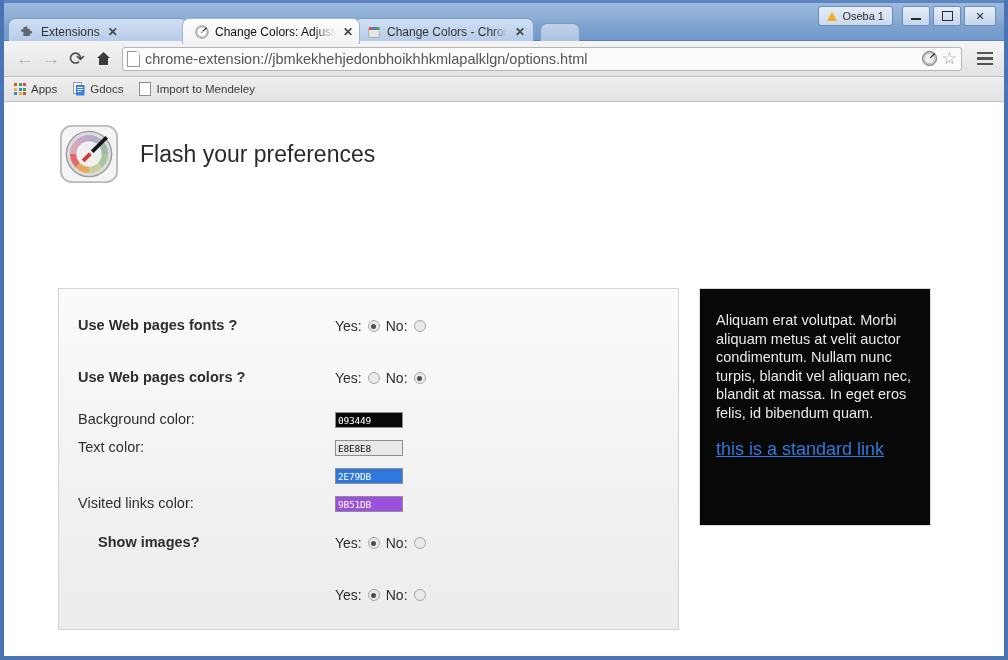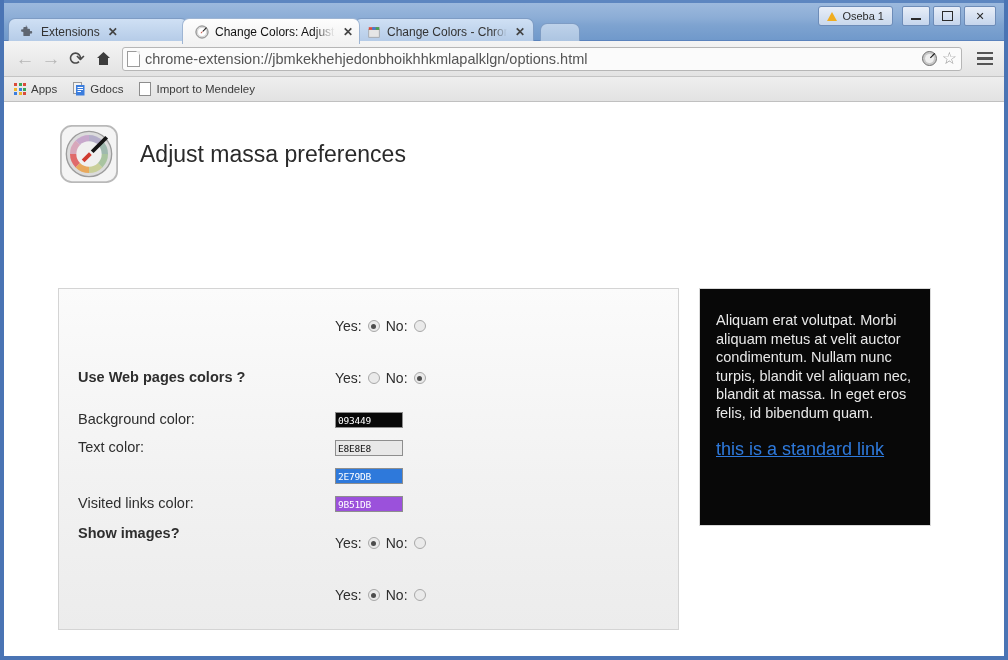--- a/index.html
+++ b/index.html
@@ -290,25 +290,28 @@
           <path d="M32 32 L17.2 46.8 A21 21 0 0 0 32 53 Z" fill="#e8a85c"></path>
           <path d="M32 32 L32 53 A21 21 0 0 0 46.8 46.8 Z" fill="#c9cf9a"></path>
           <path d="M32 32 L46.8 46.8 A21 21 0 0 0 53 32 Z" fill="#a9c4a0"></path>
           <path d="M32 32 L53 32 A21 21 0 0 0 46.8 17.2 Z" fill="#9fb9ae"></path>
           <path d="M32 32 L46.8 17.2 A21 21 0 0 0 32 11 Z" fill="#b4aec9"></path>
         </g>
         <circle cx="32" cy="32" r="14" fill="#f0f0f0"></circle>
         <path d="M50 12 L34 28 L37 31 L53 15 Z" fill="#151515"></path>
         <path d="M27 41 L35 33 L32 30 L24 38 Z" fill="#cf3b30"></path>
       </svg>
-      <div class="title">Adjust massa preferences</div>
+      <div class="title">Flash your preferences</div>
     </div>
 
     <div class="panel">
 
+      <div class="row" style="top:28px;">
+        <span class="rlabel b">Use Web pages fonts ?</span>
+      </div>
       <div class="ctrls" style="top:29px;">
         <span>Yes:</span>
         <span class="radio on"></span>
         <span>No:</span>
         <span class="radio"></span>
       </div>
 
       <div class="row" style="top:80px;">
         <span class="rlabel b">Use Web pages colors ?</span>
       </div>
@@ -337,21 +340,21 @@
         <span class="swatch" style="background:#2E79DB;color:#ffffff;">2E79DB</span>
       </div>
 
       <div class="row" style="top:206px;">
         <span class="rlabel">Visited links color:</span>
       </div>
       <div class="ctrls" style="top:207px;">
         <span class="swatch" style="background:#9B51DB;color:#ffffff;">9B51DB</span>
       </div>
 
-      <div class="row" style="top:236px;">
+      <div class="row" style="top:245px;margin-left:20px;">
         <span class="rlabel b">Show images?</span>
       </div>
       <div class="ctrls" style="top:246px;">
         <span>Yes:</span>
         <span class="radio on"></span>
         <span>No:</span>
         <span class="radio"></span>
       </div>
 
       <div class="ctrls" style="top:298px;">

